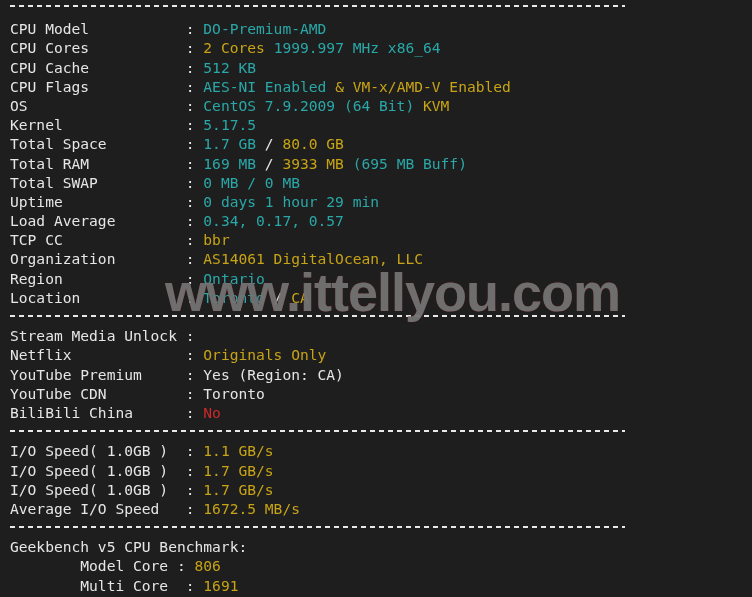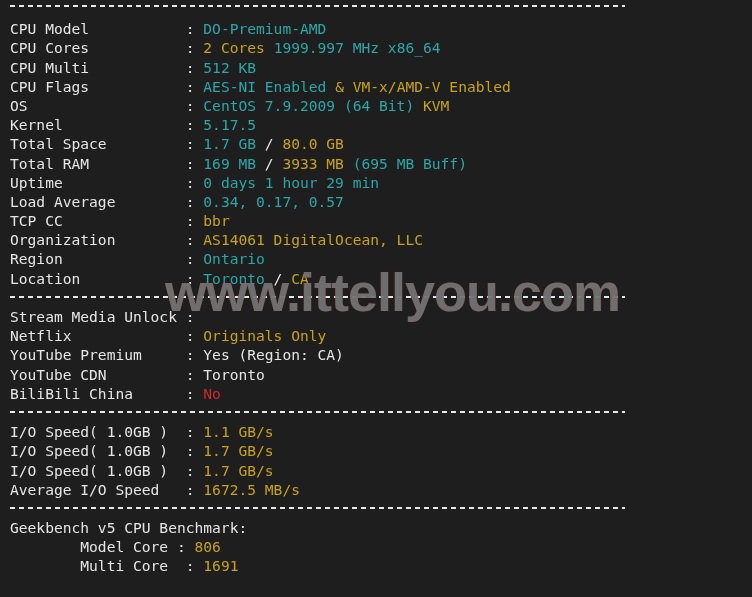--- a/index.html
+++ b/index.html
@@ -108,26 +108,27 @@
 <div id="terminal">
   <div class="screen">
 
     <div class="rule thin-top">
         <span class="dash"></span>
       </div>
 
     <div>
         <div class="line"><span class="key">CPU Model           </span><span class="colon">: </span><span class="c-cyan">DO-Premium-AMD</span></div>
         <div class="line"><span class="key">CPU Cores           </span><span class="colon">: </span><span class="c-yellow">2 Cores</span><span class="c-white"> </span><span class="c-cyan">1999.997 MHz x86_64</span></div>
-        <div class="line"><span class="key">CPU Multi           </span><span class="colon">: </span><span class="c-cyan">512 KB</span></div>
+        <div class="line"><span class="key">CPU Cache           </span><span class="colon">: </span><span class="c-cyan">512 KB</span></div>
         <div class="line"><span class="key">CPU Flags           </span><span class="colon">: </span><span class="c-cyan">AES-NI Enabled</span><span class="c-white"> </span><span class="c-yellow">&amp; VM-x/AMD-V Enabled</span></div>
         <div class="line"><span class="key">OS                  </span><span class="colon">: </span><span class="c-cyan">CentOS 7.9.2009 (64 Bit)</span><span class="c-white"> </span><span class="c-yellow">KVM</span></div>
         <div class="line"><span class="key">Kernel              </span><span class="colon">: </span><span class="c-cyan">5.17.5</span></div>
         <div class="line"><span class="key">Total Space         </span><span class="colon">: </span><span class="c-cyan">1.7 GB</span><span class="c-white"> / </span><span class="c-yellow">80.0 GB</span></div>
         <div class="line"><span class="key">Total RAM           </span><span class="colon">: </span><span class="c-cyan">169 MB</span><span class="c-white"> / </span><span class="c-yellow">3933 MB</span><span class="c-white"> </span><span class="c-cyan">(695 MB Buff)</span></div>
+        <div class="line"><span class="key">Total SWAP          </span><span class="colon">: </span><span class="c-cyan">0 MB / 0 MB</span></div>
         <div class="line"><span class="key">Uptime              </span><span class="colon">: </span><span class="c-cyan">0 days 1 hour 29 min</span></div>
         <div class="line"><span class="key">Load Average        </span><span class="colon">: </span><span class="c-cyan">0.34, 0.17, 0.57</span></div>
         <div class="line"><span class="key">TCP CC              </span><span class="colon">: </span><span class="c-yellow">bbr</span></div>
         <div class="line"><span class="key">Organization        </span><span class="colon">: </span><span class="c-yellow">AS14061 DigitalOcean, LLC</span></div>
         <div class="line"><span class="key">Region              </span><span class="colon">: </span><span class="c-cyan">Ontario</span></div>
         <div class="line"><span class="key">Location            </span><span class="colon">: </span><span class="c-cyan">Toronto</span><span class="c-white"> / </span><span class="c-yellow">CA</span></div>
       </div>
 
     <div class="rule">
         <span class="dash"></span>

